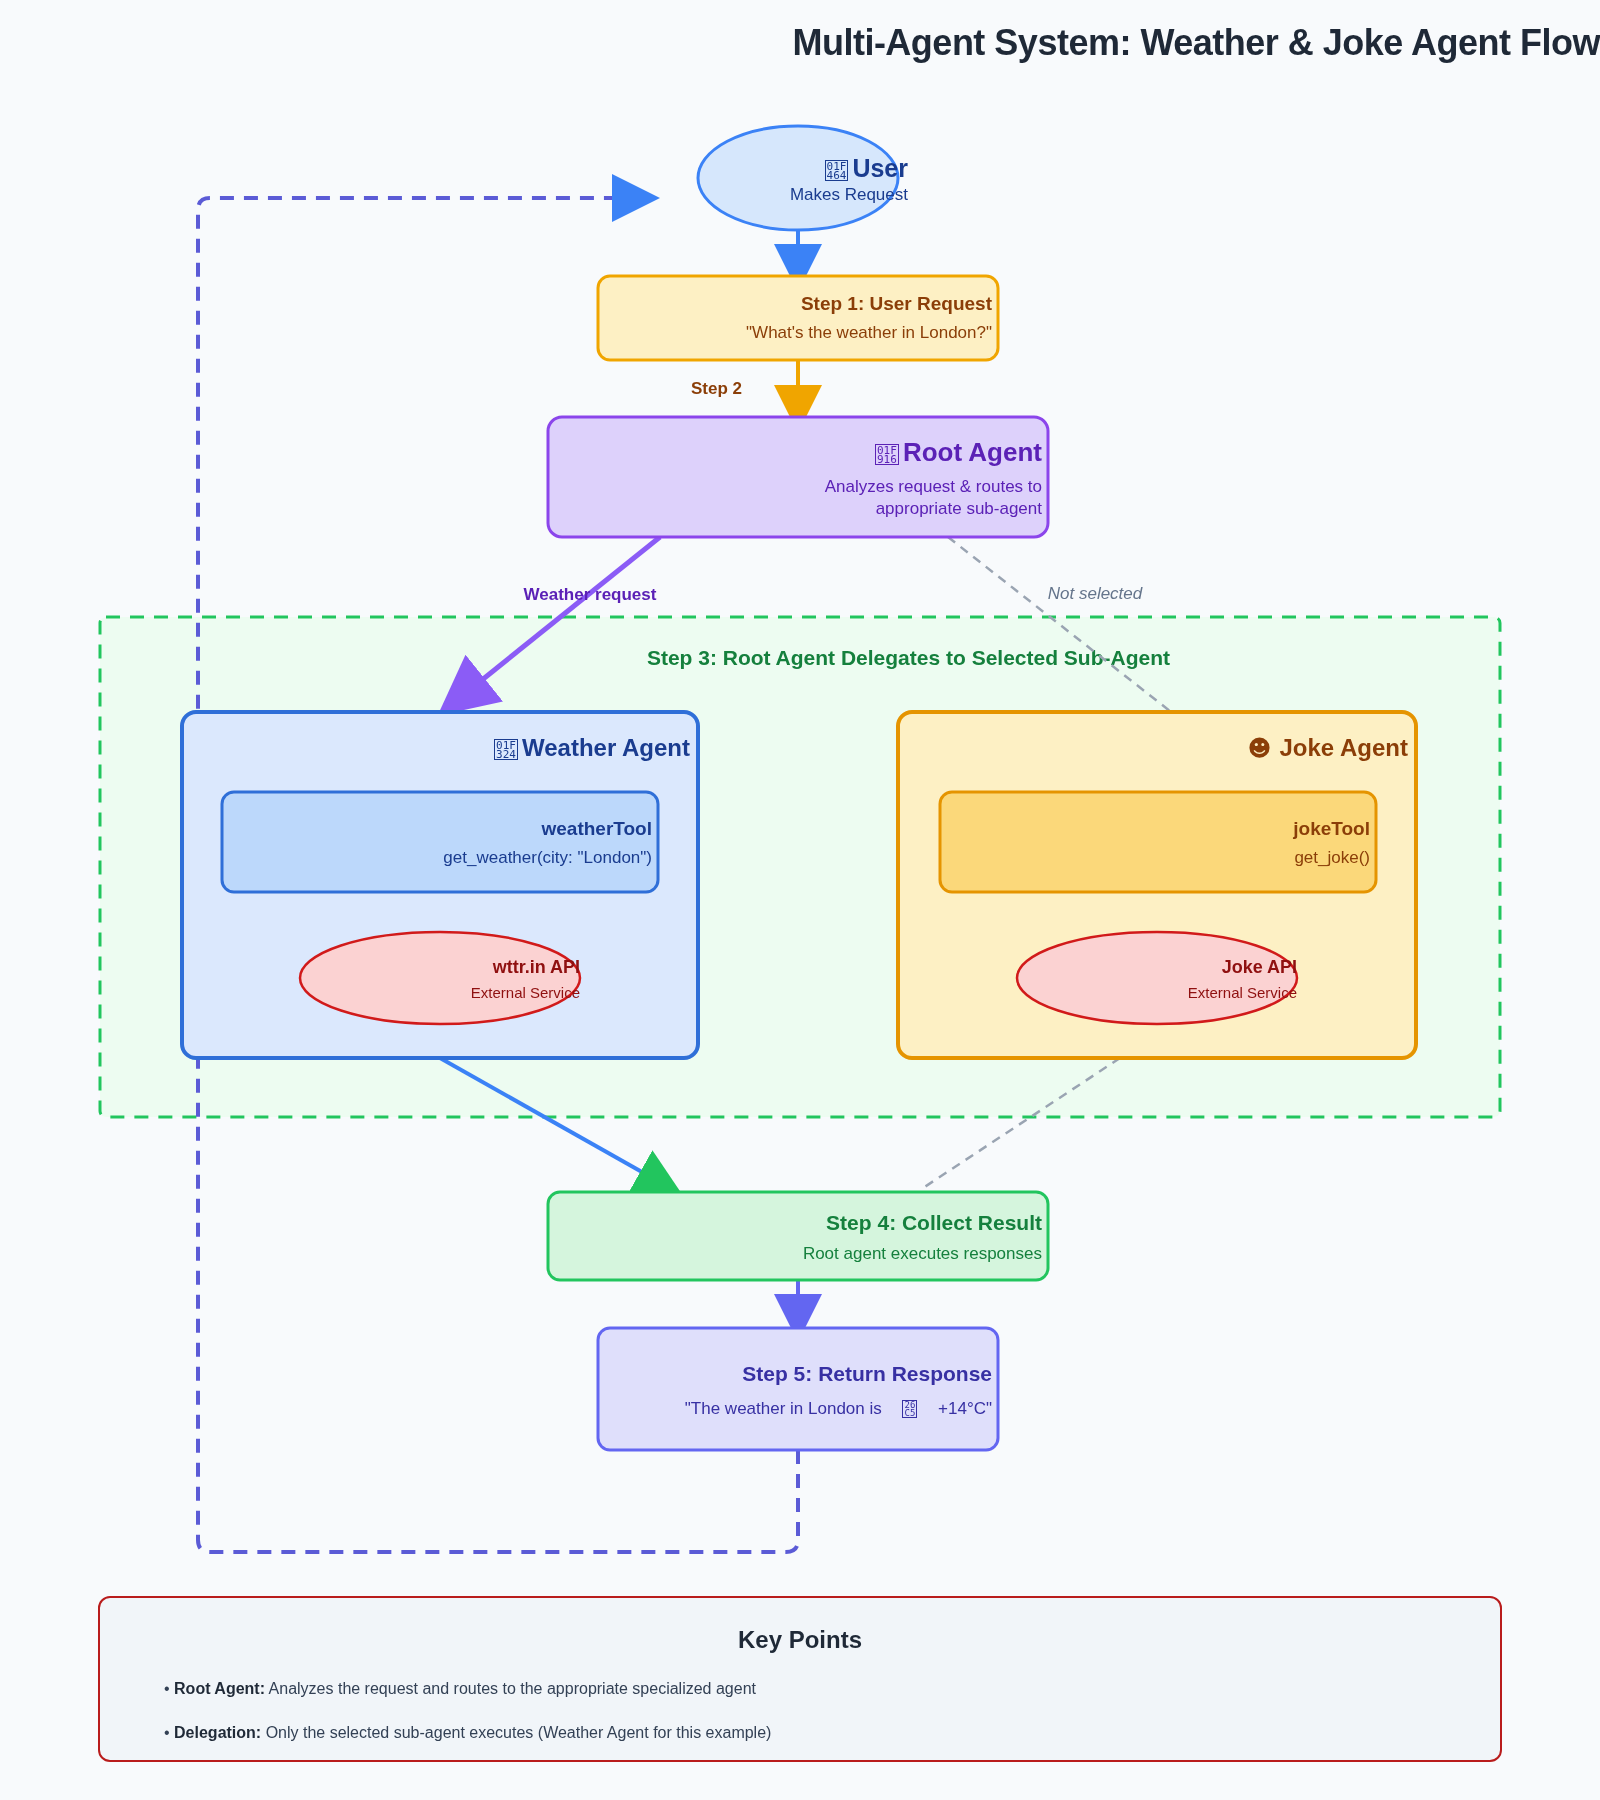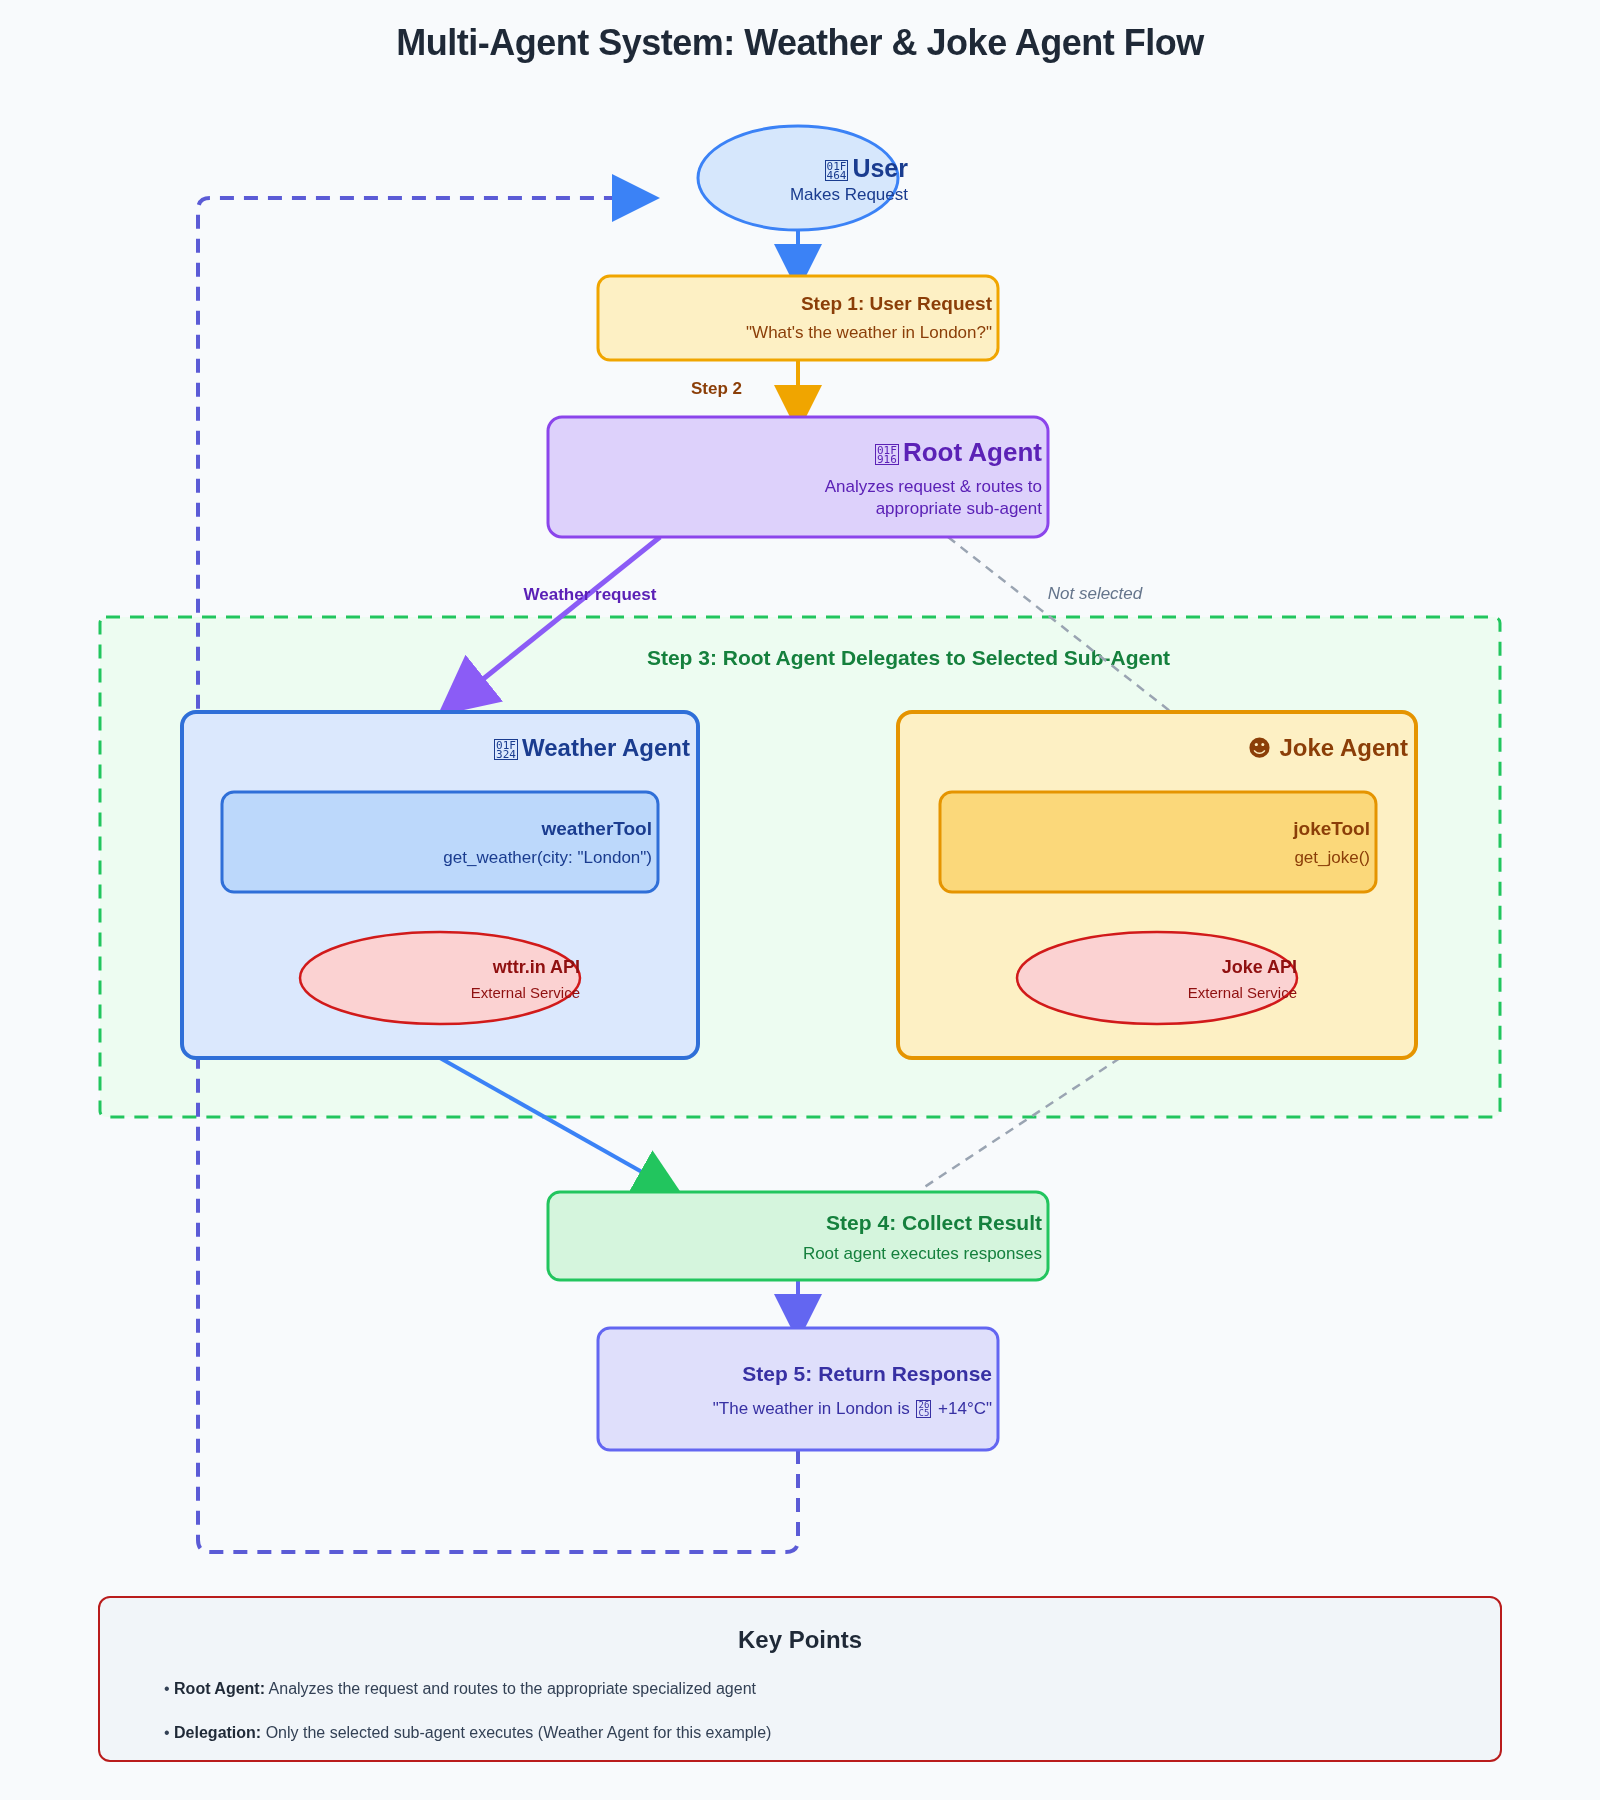--- a/index.html
+++ b/index.html
@@ -8,21 +8,21 @@
     background: #f8fafc;
   }
   body {
     width: 1600px;
     height: 1800px;
     font-family: "Liberation Sans", sans-serif;
     overflow: hidden;
     position: relative;
   }
   #page-title {
-    text-align: center;
+    text-align: right;
     font-size: 36px;
     font-weight: bold;
     color: #1f2937;
     padding-top: 22px;
     letter-spacing: -0.5px;
   }
   .diagram-wrap {
     position: absolute;
     left: 0;
     top: 0;
@@ -271,21 +271,21 @@
       </div>
     </foreignObject>
   </g>
 
   <g>
     <rect x="598" y="1328" width="400" height="122" rx="12" fill="#dfdffb" stroke="#6366f1" stroke-width="3"></rect>
     <foreignObject x="604" y="1336" width="388" height="108">
       <div xmlns="http://www.w3.org/1999/xhtml" class="nlabel" style="color:#3730a3;">
         <span class="t1" style="font-size:21px;">Step 5: Return Response</span>
         <span class="t2" style="font-size:17px;margin-top:10px;">
-          <span>"The weather in London is </span><span class="tofu" style="font-size:9px;margin:0 2px;"><span>26</span><span>C5</span></span><span> +14°C"</span>
+          <span>"The weather in London is </span><span class="tofu" style="font-size:9px;margin:0 16px;"><span>26</span><span>C5</span></span><span> +14°C"</span>
         </span>
       </div>
     </foreignObject>
   </g>
 
   <foreignObject x="98" y="1596" width="1404" height="166">
     <div xmlns="http://www.w3.org/1999/xhtml" class="keypanel">
       <h3>Key Points</h3>
       <p class="kp">
         <span>•</span>

